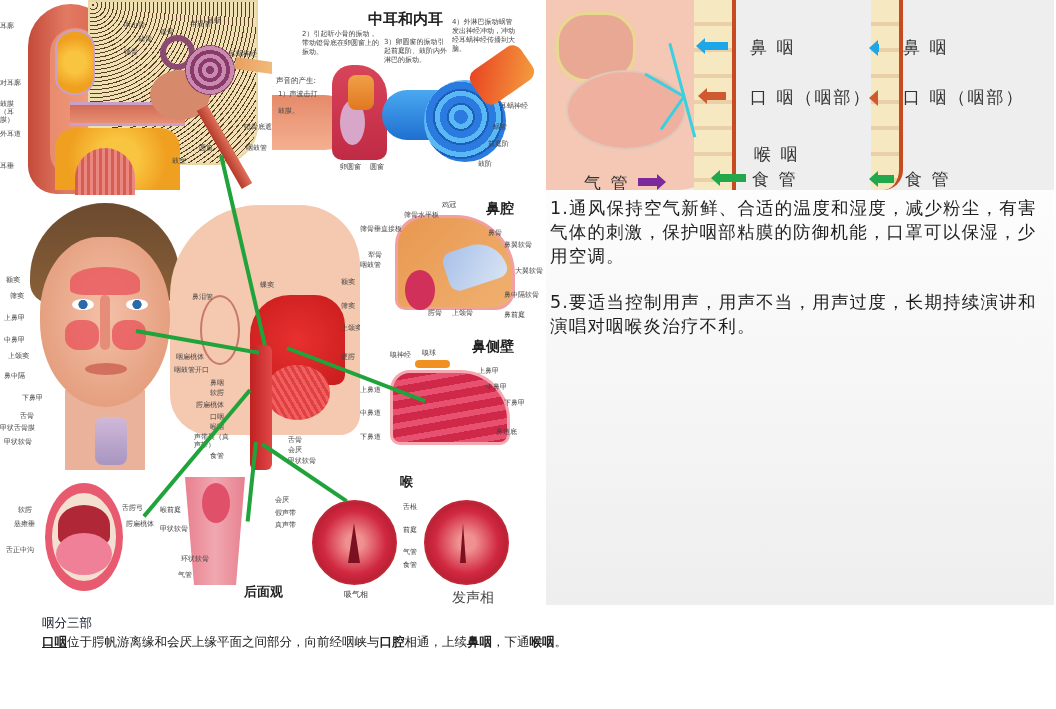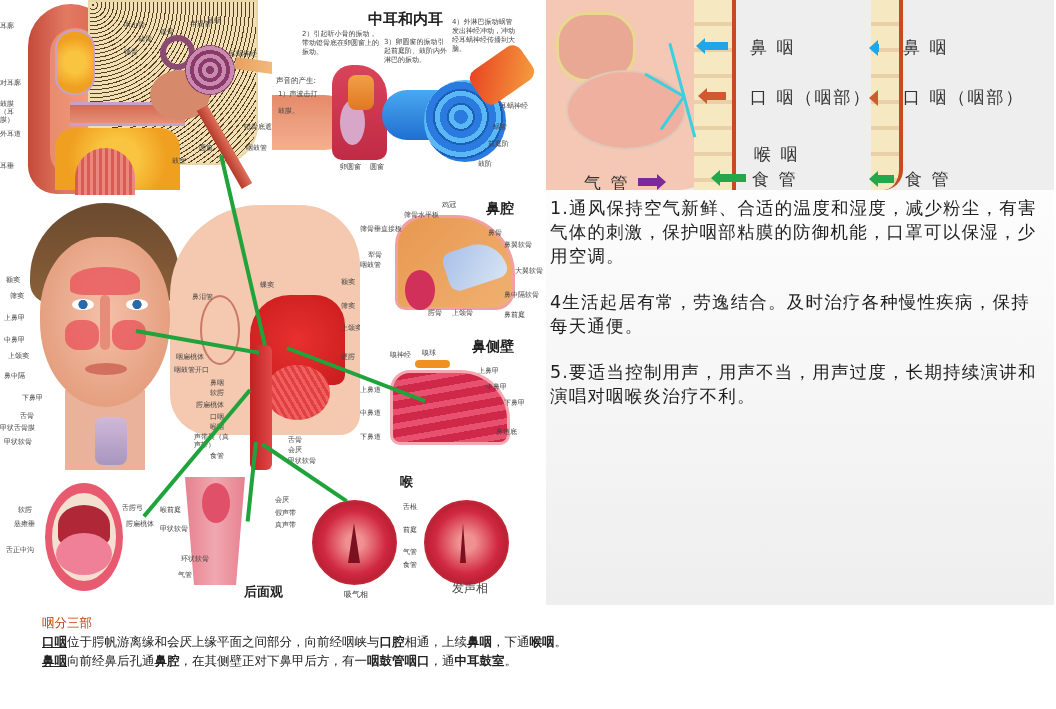--- a/index.html
+++ b/index.html
@@ -102,21 +102,21 @@
   .arrow.right::after { left: 0; right: 9px; }
   .ph-label { position: absolute; font-size: 17px; color: #333; white-space: nowrap; letter-spacing: 2px; font-family: "DejaVu Sans", sans-serif; }
   .cyan-ray { position: absolute; height: 3px; background: #3ad0e0; transform-origin: 0 50%; }
 
   
   #tips-panel { left: 546px; top: 190px; width: 508px; height: 415px; background: linear-gradient(180deg,#fdfdfd,#eeeeee); padding: 6px 6px 0 4px; }
   .tip { font-size: 17.5px; line-height: 24px; color: #1e1e1e; letter-spacing: 1.2px; margin-bottom: 22px; font-family: "DejaVu Sans", sans-serif; }
 
   
   #caption { left: 42px; top: 613px; width: 700px; font-family: "DejaVu Serif", serif; font-size: 12.5px; line-height: 19px; color: #222; }
-  #caption .cap-title { color: #c2410c; }
+  #caption .cap-title { color: #0f172a; }
   #caption b { font-weight: bold; }
   #caption .term { font-weight: bold; text-decoration: underline; }
 </style>
 </head>
 <body>
 
 <div id="ear-panel" class="abs">
   <div class="auricle"></div>
   <div class="auricle-inner"></div>
   <div class="bone"></div>
@@ -290,21 +290,21 @@
   <span class="title-serif" style="left:100px;top:8px;font-size:13px">喉</span>
   <div class="vc-circle" style="left:12px"></div>
   <div class="vc-slit" style="left:48px"></div>
   <div class="vc-circle" style="left:124px"></div>
   <div class="vc-slit" style="left:160px;width:6px"></div>
   <span class="lbl" style="left:103px;top:37px">舌根</span>
   <span class="lbl" style="left:103px;top:60px">前庭</span>
   <span class="lbl" style="left:103px;top:82px">气管</span>
   <span class="lbl" style="left:103px;top:95px">食管</span>
   <span class="lbl" style="left:44px;top:124px;font-size:8px">吸气相</span>
-  <span class="lbl" style="left:152px;top:115px;font-size:12px">发声相</span>
+  <span class="lbl" style="left:152px;top:124px;font-size:14px">发声相</span>
 </div>
 
 <div class="green" style="left:221px;top:153px;width:195px;transform:rotate(77deg)"></div>
 <div class="green" style="left:136px;top:329px;width:125px;transform:rotate(10deg)"></div>
 <div class="green" style="left:287px;top:346px;width:148px;transform:rotate(21deg)"></div>
 <div class="green" style="left:250px;top:388px;width:165px;transform:rotate(130deg)"></div>
 <div class="green" style="left:256px;top:440px;width:80px;transform:rotate(96deg)"></div>
 <div class="green" style="left:262px;top:442px;width:102px;transform:rotate(34deg)"></div>
 
 <div id="pharynx-panel" class="abs">
@@ -332,25 +332,21 @@
   <span class="ph-label" style="left:208px;top:143px">喉 咽</span>
   <span class="ph-label" style="left:206px;top:168px">食 管</span>
   <span class="ph-label" style="left:38px;top:172px">气 管</span>
   <span class="ph-label" style="left:357px;top:36px">鼻 咽</span>
   <span class="ph-label" style="left:357px;top:86px">口 咽（咽部）</span>
   <span class="ph-label" style="left:359px;top:168px">食 管</span>
 </div>
 
 <div id="tips-panel" class="abs">
   <p class="tip">1.通风保持空气新鲜、合适的温度和湿度，减少粉尘，有害气体的刺激，保护咽部粘膜的防御机能，口罩可以保湿，少用空调。</p>
-  <p class="tip">4生活起居有常，劳逸结合。及时治疗各种慢性疾病，保持每天通便。</p>
   <p class="tip">5.要适当控制用声，用声不当，用声过度，长期持续演讲和演唱对咽喉炎治疗不利。</p>
 </div>
 
 <div id="caption" class="abs">
   <div class="cap-title">咽分三部</div>
   <div>
     <span class="term">口咽</span><span>位于腭帆游离缘和会厌上缘平面之间部分，向前经咽峡与</span><b>口腔</b><span>相通，上续</span><b>鼻咽</b><span>，下通</span><b>喉咽</b><span>。</span>
   </div>
-  <div>
-    <span class="term">鼻咽</span><span>向前经鼻后孔通</span><b>鼻腔</b><span>，在其侧壁正对下鼻甲后方，有一</span><b>咽鼓管咽口</b><span>，通</span><b>中耳鼓室</b><span>。</span>
-  </div>
 </div>
 
 </body></html>

